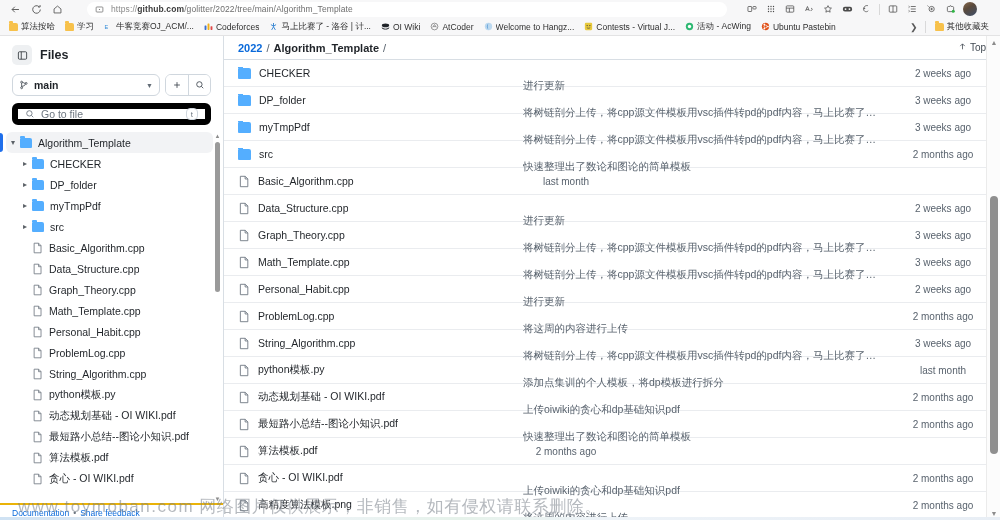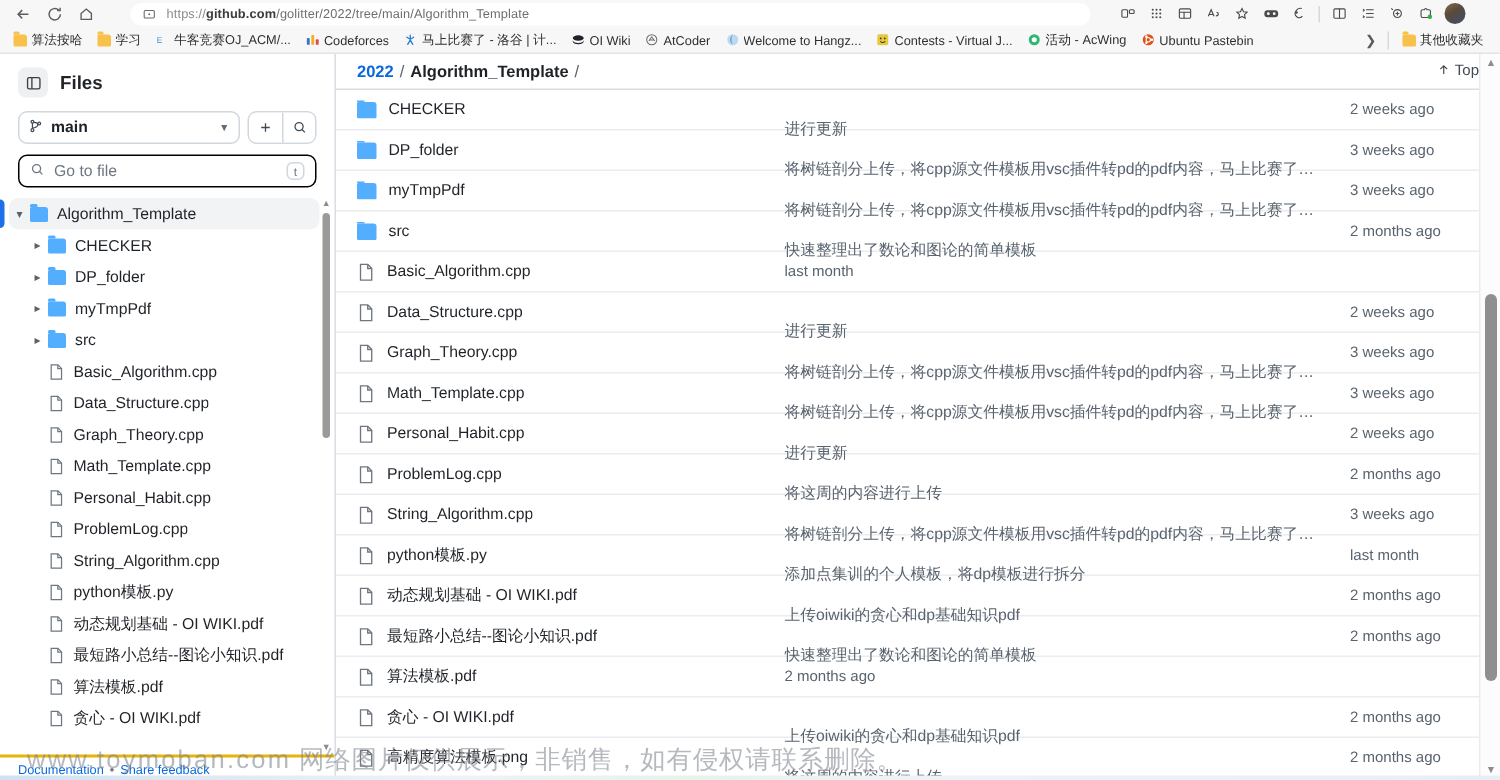--- a/index.html
+++ b/index.html
@@ -108,21 +108,21 @@
     display: flex; align-items: center; padding: 0 6px; gap: 5px; background: #fff;
   }
   .branch-name { font-size: 10.5px; color: #1f2328; font-weight: 600; flex: 1; }
   .caret { color: #636c76; font-size: 7px; }
   .icon-btn-group { display: flex; border: 1px solid #d0d7de; border-radius: 6px; overflow: hidden; height: 22px; }
   .icon-btn { width: 22px; height: 20px; display: flex; align-items: center; justify-content: center; color: #424a53; background:#fff;}
   .icon-btn + .icon-btn { border-left: 1px solid #d0d7de; }
 
   .gotofile {
     margin: 7px 12px 0 12px; height: 22px;
-    border: 1px solid #000000; border-radius: 6px;
+    border: 6px solid #000000; border-radius: 6px;
     display: flex; align-items: center; padding: 0 7px; gap: 6px; background:#fff;
   }
   .gotofile .ph { font-size: 10.5px; color: #6e7781; flex: 1; }
   .kbd {
     border: 1px solid #d0d7de; border-radius: 4px; font-size: 8px; color: #6e7781;
     padding: 0px 4px; line-height: 11px; height: 12px; display:flex; align-items:center;
   }
 
   .tree-wrap {
     margin-top: 7px;
@@ -189,21 +189,21 @@
   .file-row .fname {
     width: 285px; flex: none; display: flex; align-items: center; gap: 8px;
     font-size: 10.5px; color: #1f2328; white-space: nowrap; overflow: hidden;
   }
   .file-row .fname .nm { overflow: hidden; text-overflow: ellipsis; }
   .file-row .fmsg {
     flex: 1; font-size: 10.5px; color: #59636e; white-space: nowrap;
     overflow: hidden; text-overflow: ellipsis; padding-right: 14px; margin-top: 26px;
   }
   .file-row .ftime {
-    width: 92px; flex: none; text-align: left; font-size: 10px; color: #59636e; white-space: nowrap;
+    width: 92px; flex: none; text-align: center; font-size: 10px; color: #59636e; white-space: nowrap;
     padding-right: 6px;
   }
   .row-folder-ico { width: 13px; height: 11px; background: #54aeff; border-radius: 1px 2px 1px 1px; position: relative; flex:none; }
   .row-folder-ico:after { content:""; position:absolute; top:-2px; left:0; width:5px; height:2px; background:#54aeff; border-radius:1px 1px 0 0; }
   .row-file-ico { width: 12px; height: 13px; flex: none; color: #6e7781; }
 
   
   .page-scrollbar {
     position: absolute; right: 0; top: 0; width: 14px; height: 484px;
     background: #fcfcfc; border-left: 1px solid #ebebeb;

